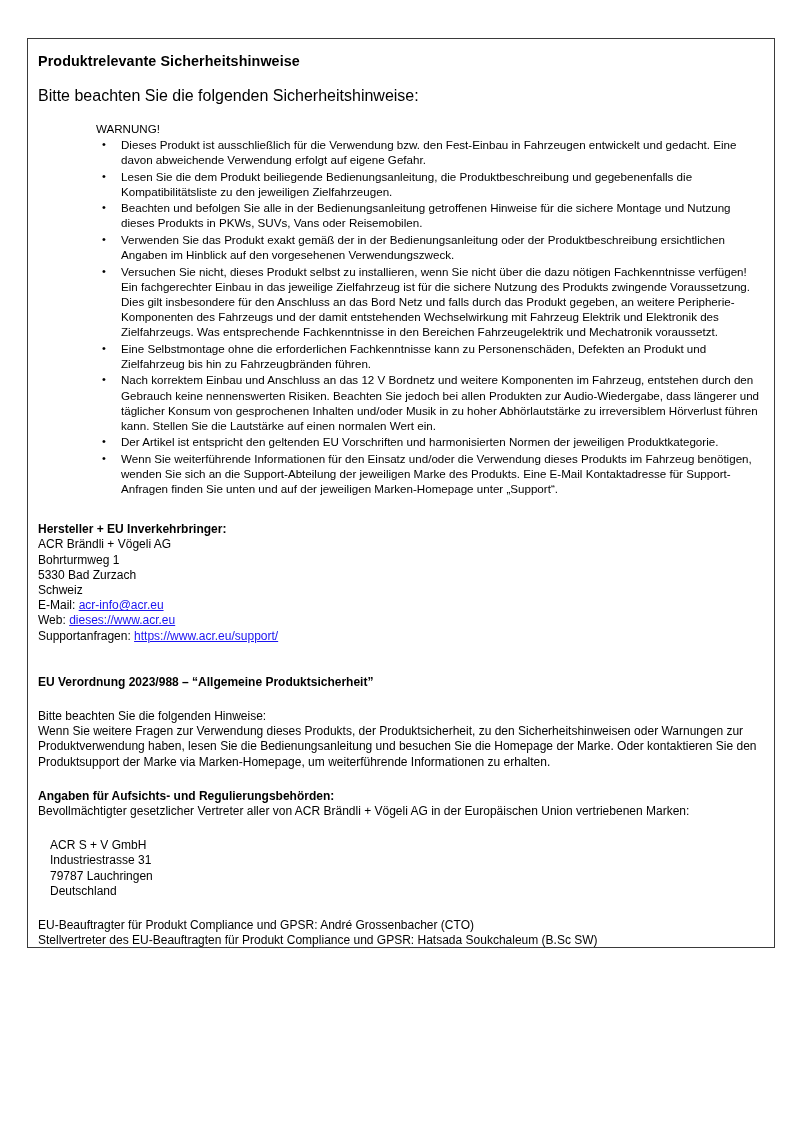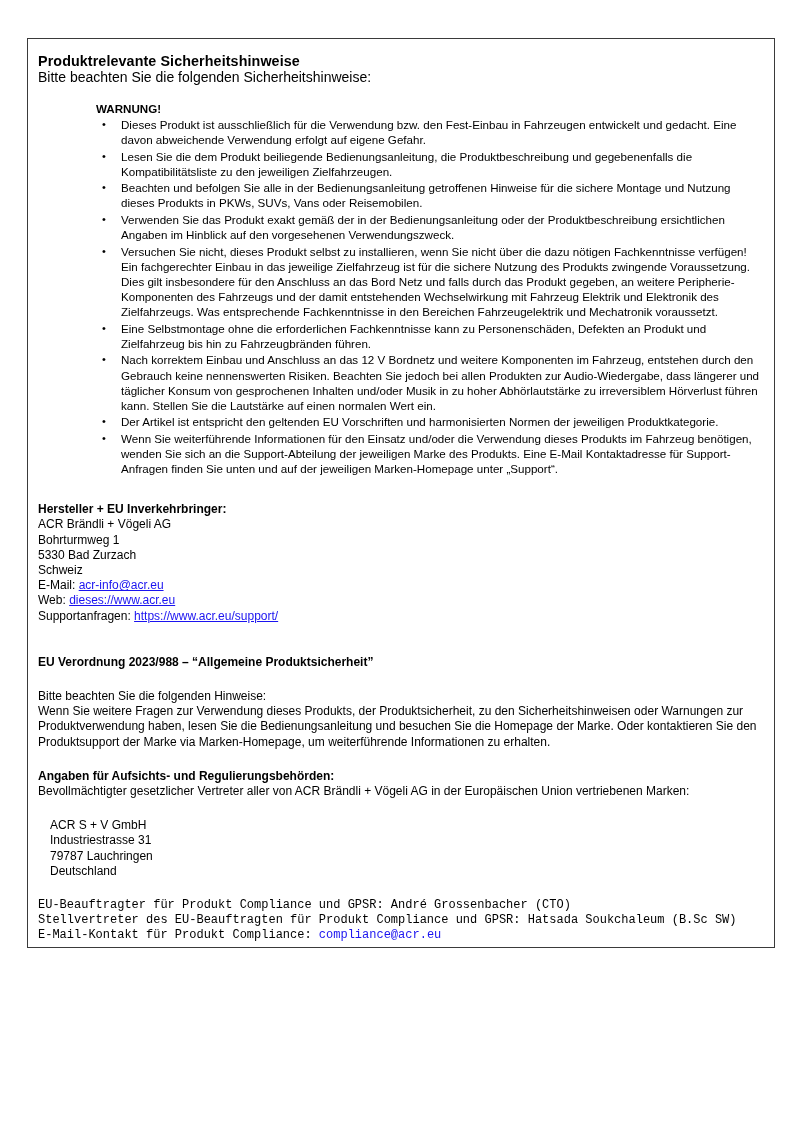--- a/index.html
+++ b/index.html
@@ -27,29 +27,30 @@
   .inner {
     padding: 14px 12px 0 10px;
   }
   h1.doc-title {
     font-size: 14.3px;
     font-weight: bold;
     margin: 0 0 0 0;
     letter-spacing: 0.1px;
   }
   .intro {
-    font-size: 14px;
+    font-size: 16px;
+    margin-top: 18px;
   }
   .warn-block {
     margin-top: 17px;
     padding-left: 58px;
   }
   .warn-title {
     font-size: 11.6px;
-    font-weight: bold;
+    font-weight: normal;
     margin-bottom: 2px;
   }
   ul.warn-list {
     list-style: none;
     margin: 0;
     padding: 0;
   }
   ul.warn-list li {
     position: relative;
     font-size: 11.6px;
@@ -67,21 +68,21 @@
   }
   .section {
     font-size: 12px;
     line-height: 15.2px;
   }
   .block-mfr { margin-top: 26px; }
   .block-eu  { margin-top: 31px; }
   .block-note { margin-top: 19px; }
   .block-auth { margin-top: 19px; }
   .block-addr2 { margin-top: 19px; margin-left: 12px; }
-  .block-officers { margin-top: 19px; font-family: Liberation Mono, monospace; }
+  .block-officers { margin-top: 19px; }
   .section .hd {
     font-weight: bold;
   }
   .section .ln { display: block; }
   a.link {
     color: #1a13f0;
     text-decoration: underline;
   }
   a.link-plain {
     color: #1a13f0;

